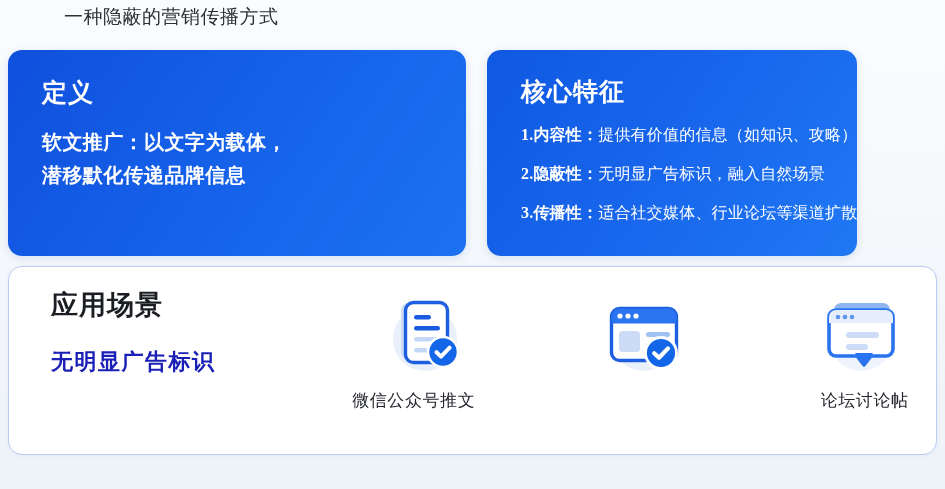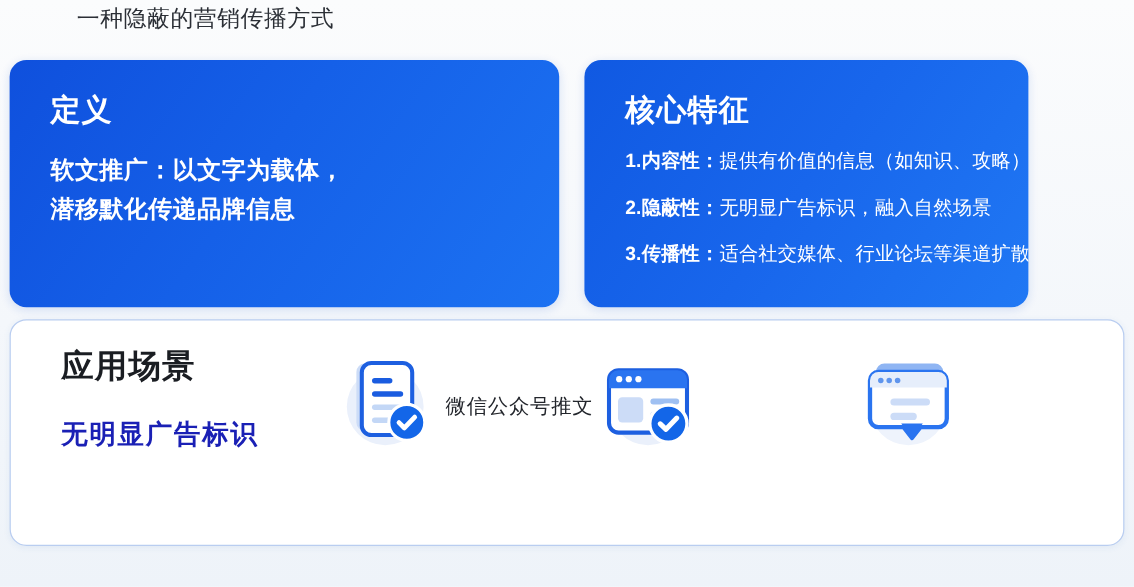--- a/index.html
+++ b/index.html
@@ -58,20 +58,21 @@
   }
 
   .card-definition {
     width: 458px;
     background: linear-gradient(125deg, #0f50dd 0%, #1560e8 45%, #1c72f2 100%);
   }
 
   .card-features {
     width: 370px;
     background: linear-gradient(125deg, #1059e2 0%, #1866ec 50%, #2078f4 100%);
+    font-family: Liberation Serif, serif;
   }
 
   .card-heading {
     font-size: 25px;
     font-weight: 700;
     line-height: 32px;
     letter-spacing: 1px;
     margin: 0 0 16px 0;
     color: #ffffff;
   }
@@ -158,22 +159,22 @@
     width: 650px;
     height: 150px;
     display: flex;
     align-items: flex-start;
     justify-content: space-around;
   }
 
   .scenario-item {
     width: 200px;
     display: flex;
-    flex-direction: row;
-    align-items: center;
+    flex-direction: column;
+    align-items: flex-end;
   }
 
   .scenario-icon {
     width: 96px;
     height: 96px;
     position: relative;
     display: block;
   }
   .scenario-icon svg {
     display: block;
@@ -275,18 +276,19 @@
             <path d="M16 28a7 7 0 0 1 7-7h50a7 7 0 0 1 7 7v32a7 7 0 0 1-7 7H58l-7 9-7-9H23a7 7 0 0 1-7-7z" fill="#ffffff" stroke="#2a74f0" stroke-width="3.6" stroke-linejoin="round"></path>
             <path d="M16 28a7 7 0 0 1 7-7h50a7 7 0 0 1 7 7v6H16z" fill="#e6eefb"></path>
             <circle cx="25" cy="28" r="2.3" fill="#5f95ed"></circle>
             <circle cx="32" cy="28" r="2.3" fill="#5f95ed"></circle>
             <circle cx="39" cy="28" r="2.3" fill="#5f95ed"></circle>
             <rect x="33" y="43" width="33" height="6" rx="3" fill="#ccdcf7"></rect>
             <rect x="33" y="55" width="22" height="6" rx="3" fill="#ccdcf7"></rect>
             <path d="M42 64 L51 76 L60 64z" fill="#2a74f0"></path>
           </svg>
         </span>
+        <span class="scenario-label">论坛讨论帖</span>
       </div>
 
     </div>
   </div>
 
 </div>
 
 </body></html>

